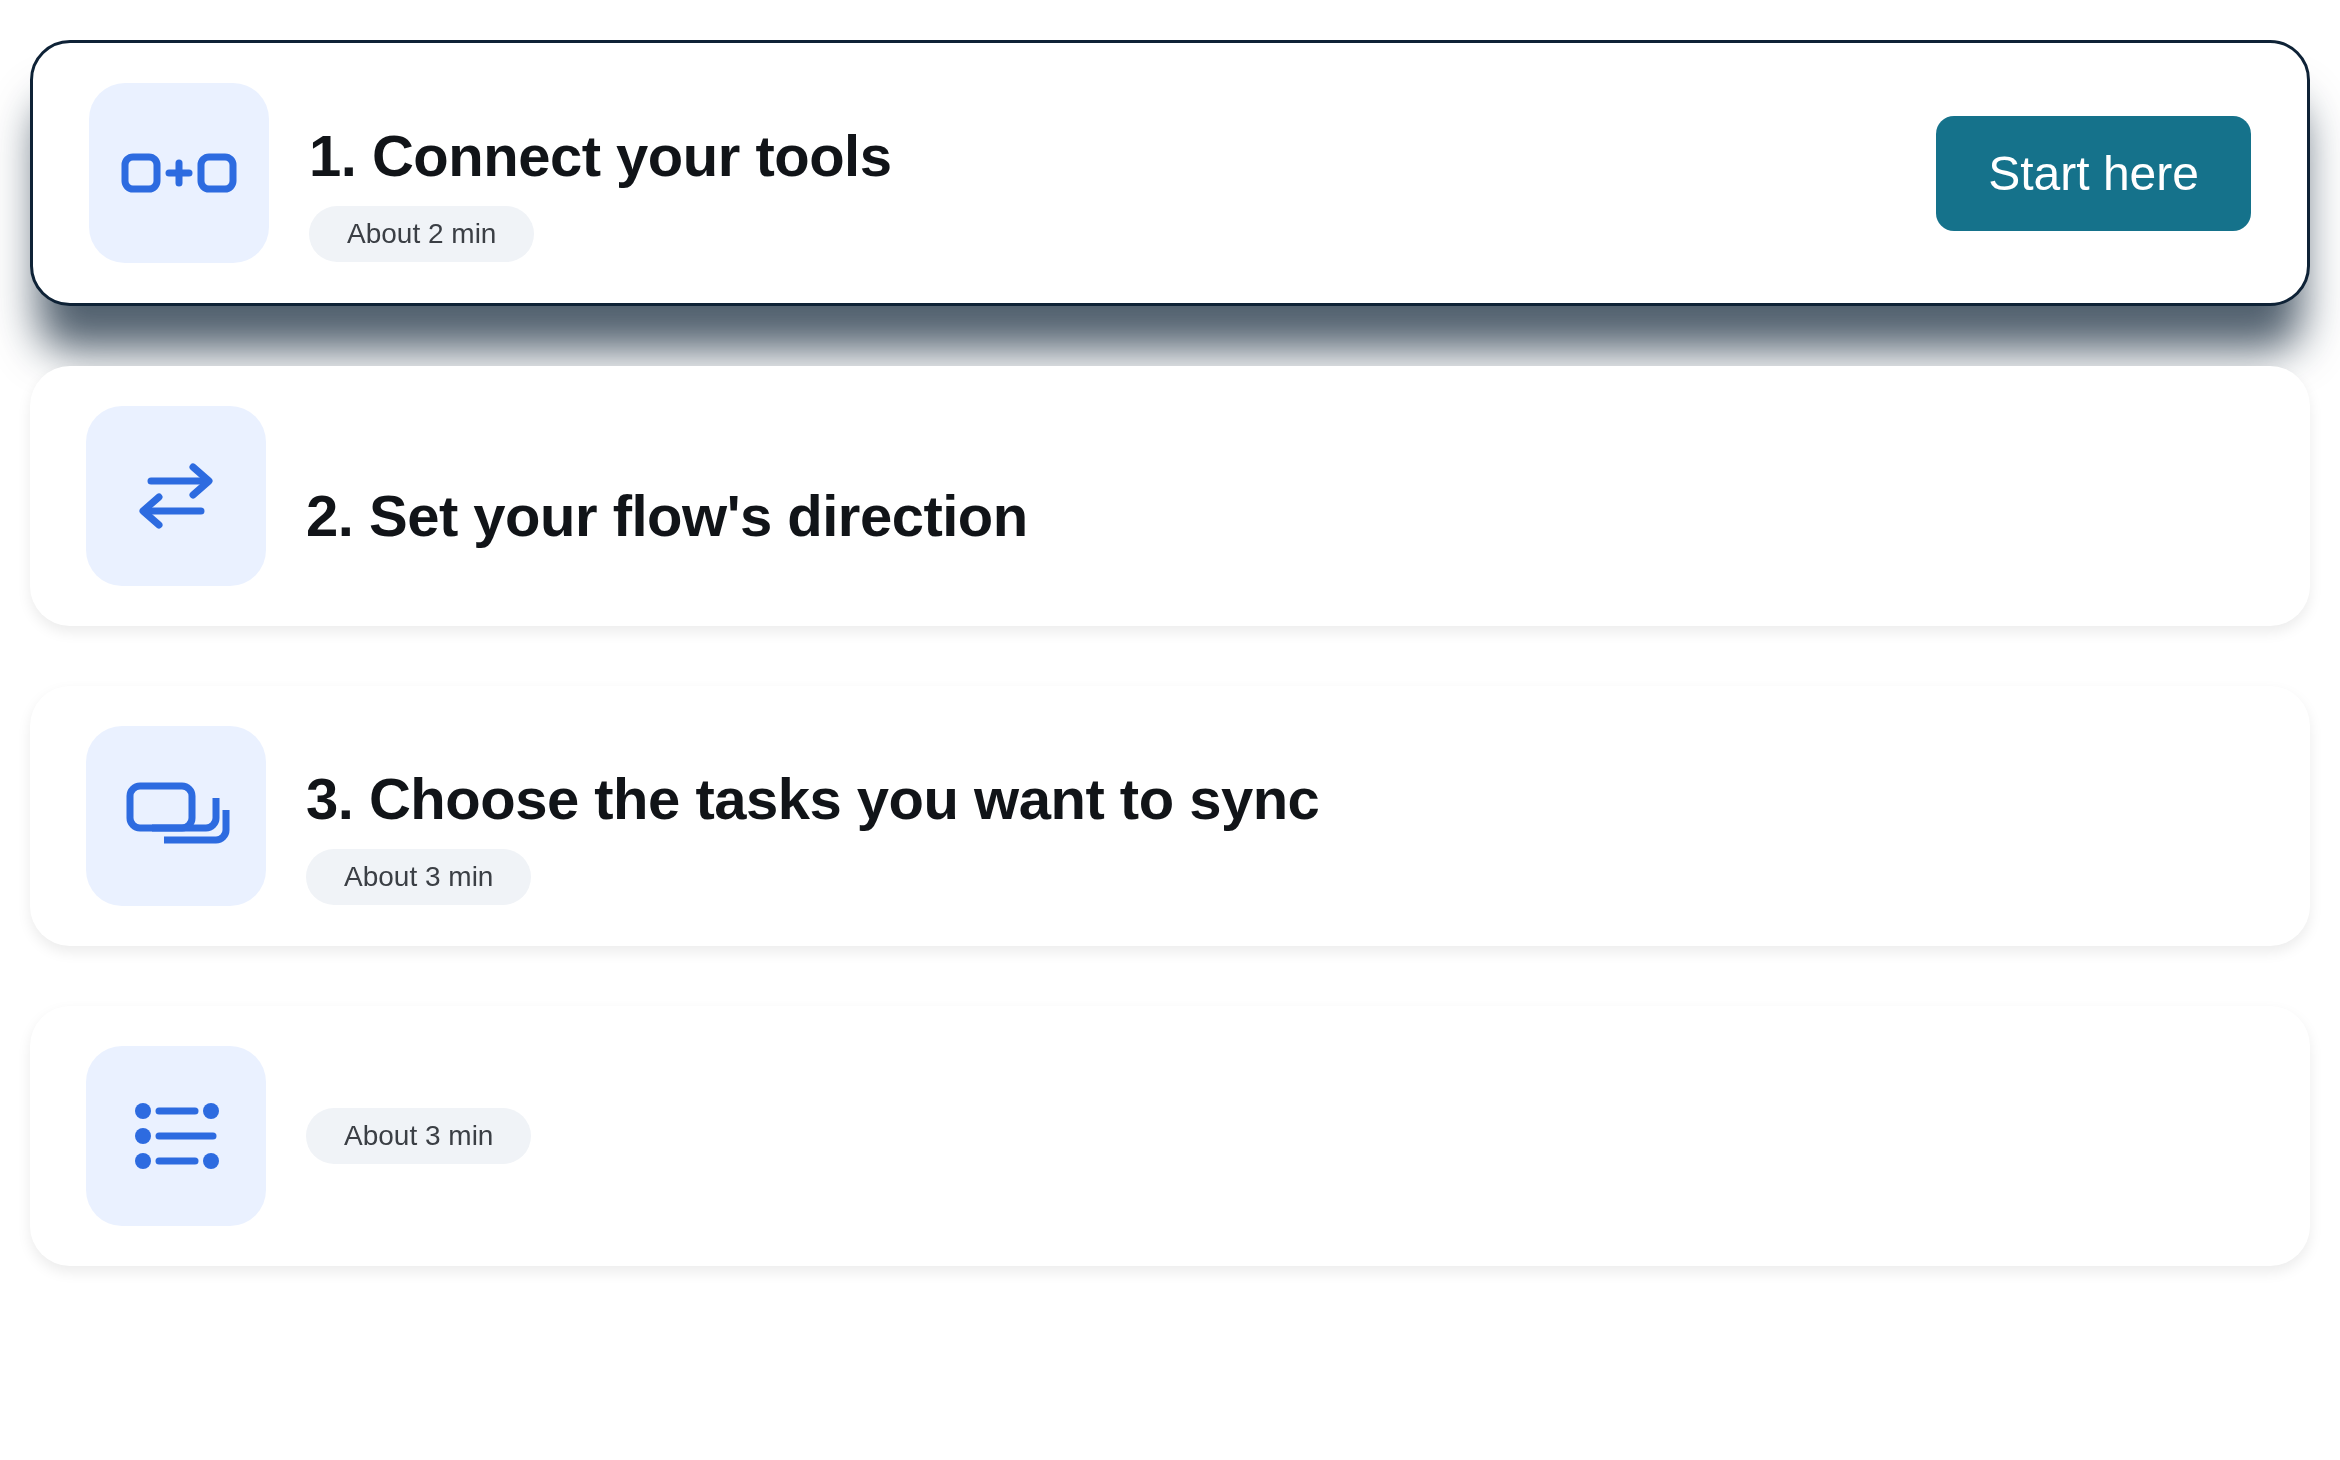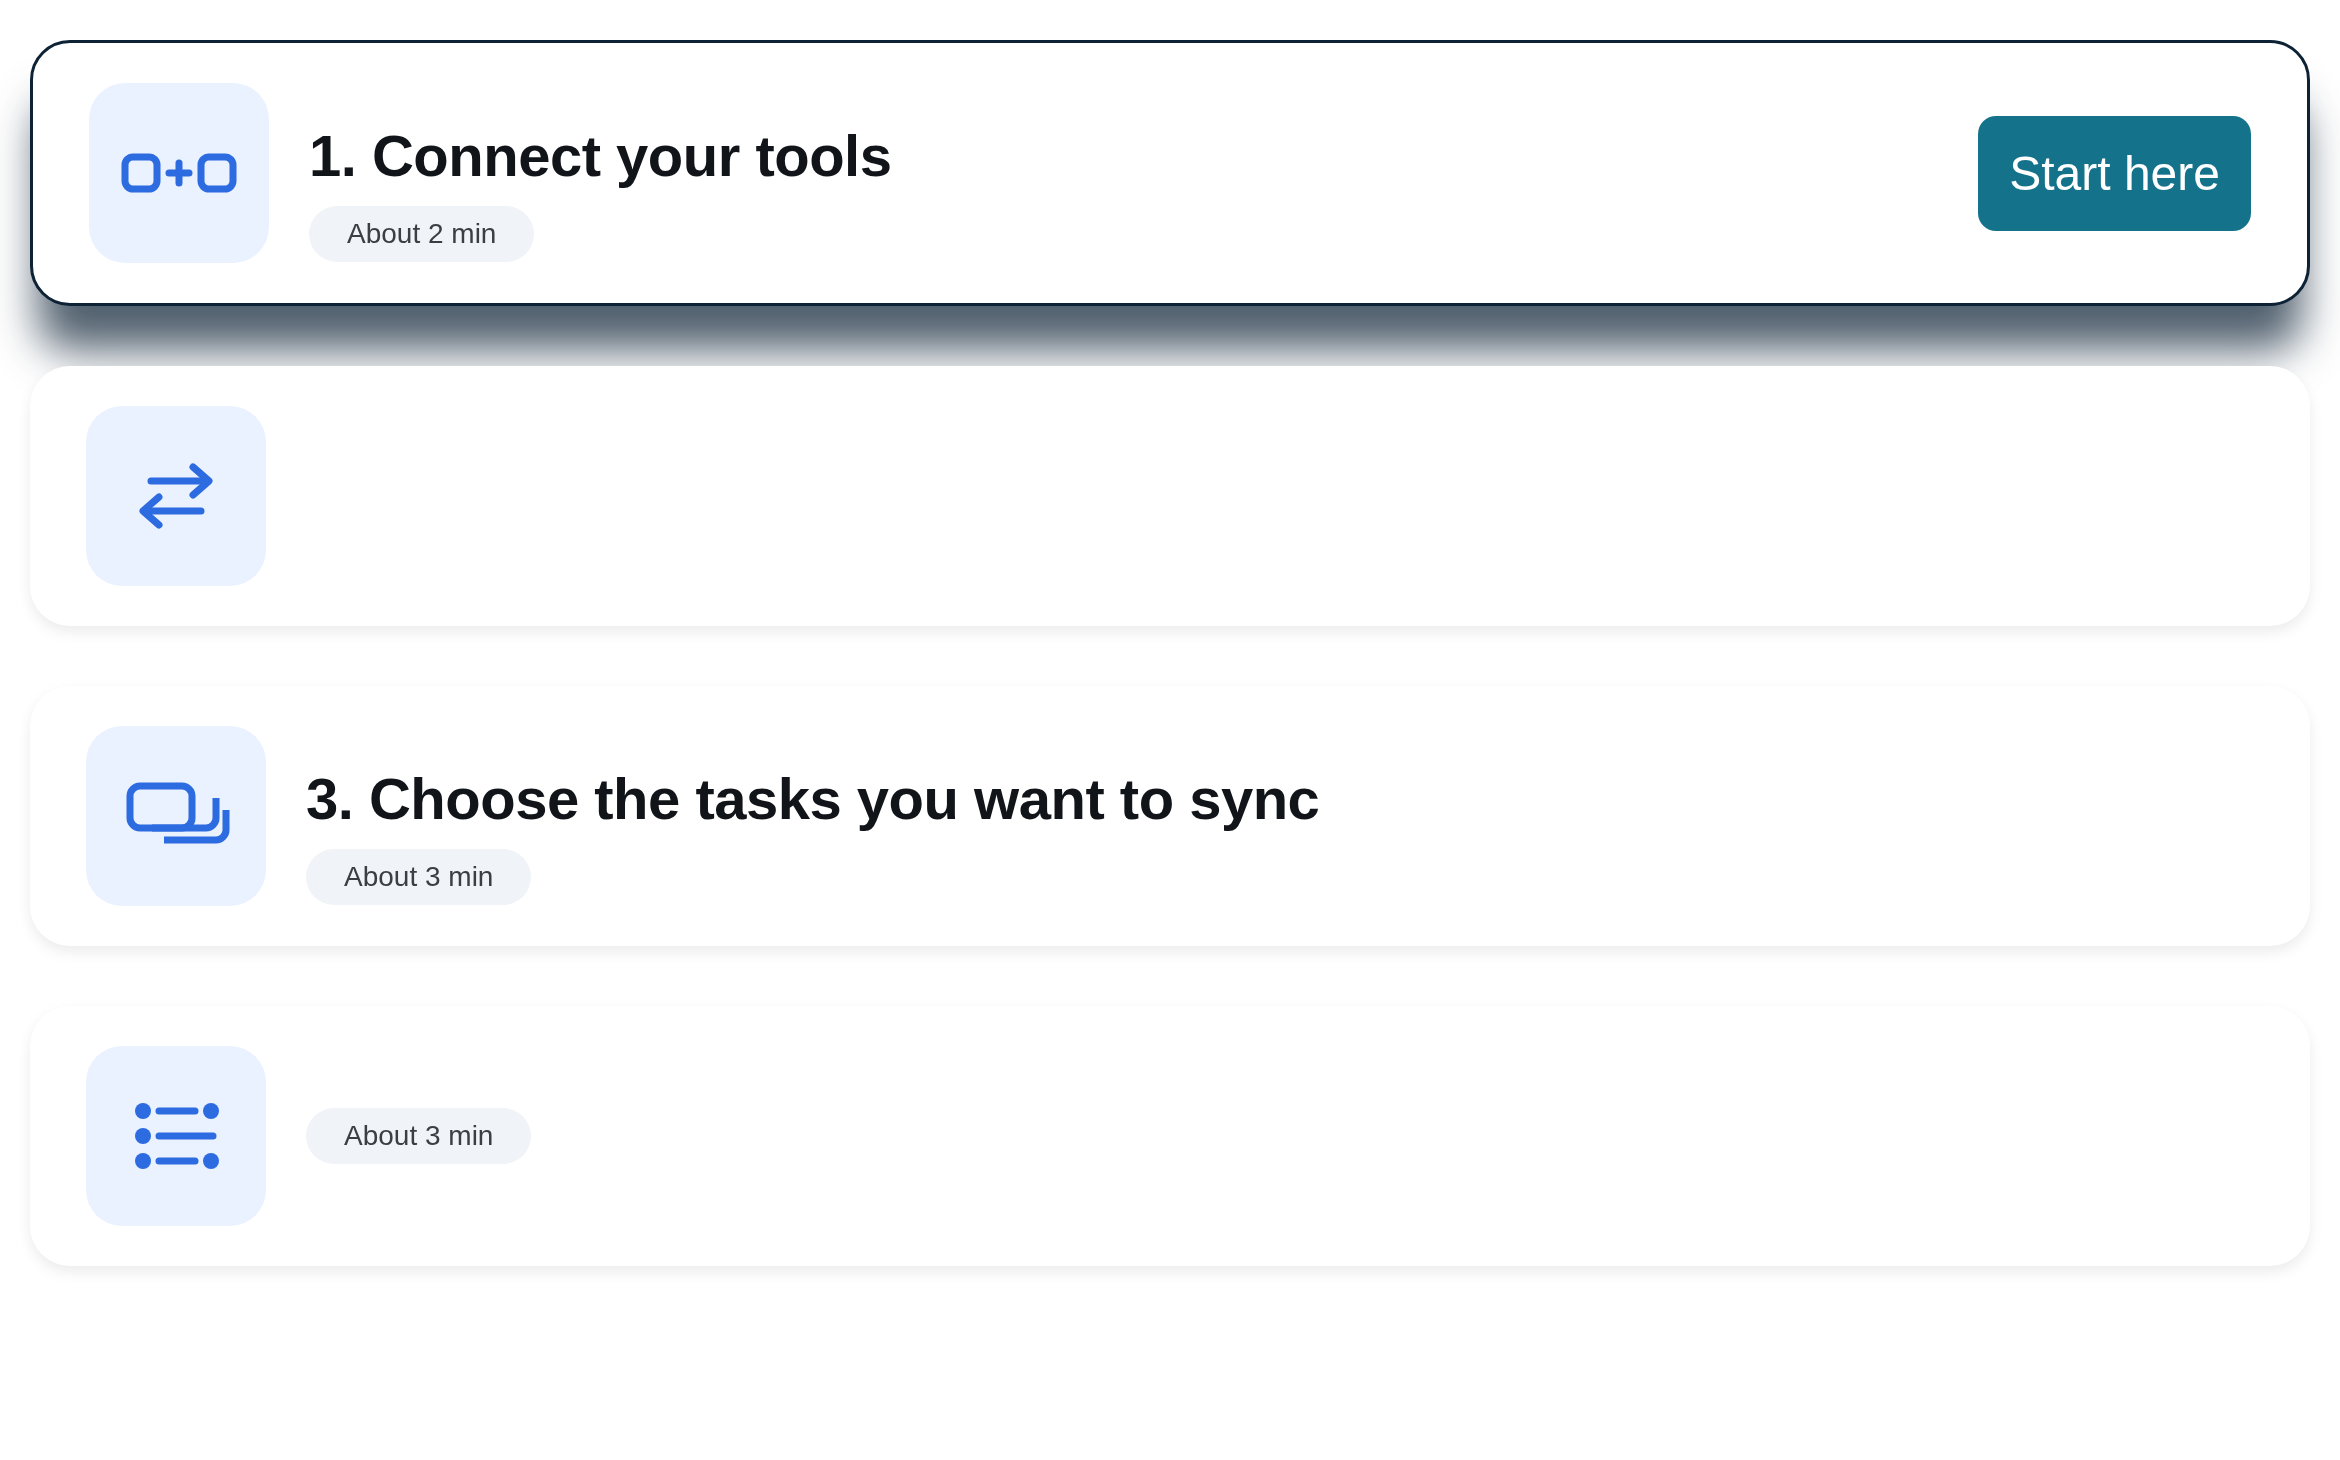--- a/index.html
+++ b/index.html
@@ -74,21 +74,21 @@
     font-weight:500;
     padding:12px 38px;
     border-radius:999px;
   }
   .cta{
     flex:0 0 auto;
     background:var(--cta);
     color:var(--cta-text);
     font-size:48px;
     font-weight:500;
-    padding:30px 31px;
+    padding:30px 52px;
     border:none;
     border-radius:18px;
     cursor:pointer;
     font-family:inherit;
   }
 </style>
 </head>
 <body>
 
 <div class="stack">
@@ -114,20 +114,21 @@
       <svg width="110" height="90" viewBox="0 0 110 90">
         <g stroke="#2d6be0" stroke-width="7" stroke-linecap="round" stroke-linejoin="round" fill="none">
           <line x1="30" y1="30" x2="86" y2="30"></line>
           <polyline points="72,16 88,30 72,44"></polyline>
           <line x1="24" y1="60" x2="80" y2="60"></line>
           <polyline points="38,46 22,60 38,74"></polyline>
         </g>
       </svg>
     </div>
     <div class="body">
+      <div class="title">2. Set your flow's direction</div>
     </div>
   </div>
 
   <div class="card">
     <div class="icon-box">
       <svg width="120" height="100" viewBox="0 0 120 100">
         <g stroke="#2d6be0" stroke-width="7" fill="none" stroke-linejoin="round">
           <rect x="14" y="20" width="62" height="42" rx="10"></rect>
           <path d="M36 62 h54 a10 10 0 0 0 10 -10 V32"></path>
           <path d="M48 74 h52 a10 10 0 0 0 10 -10 V44"></path>

